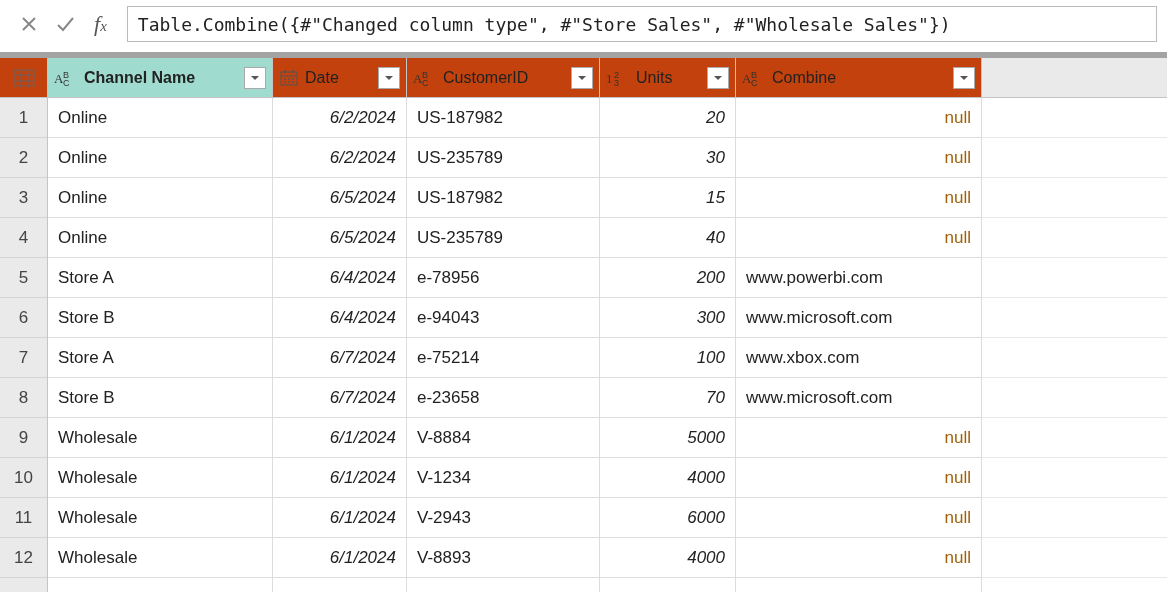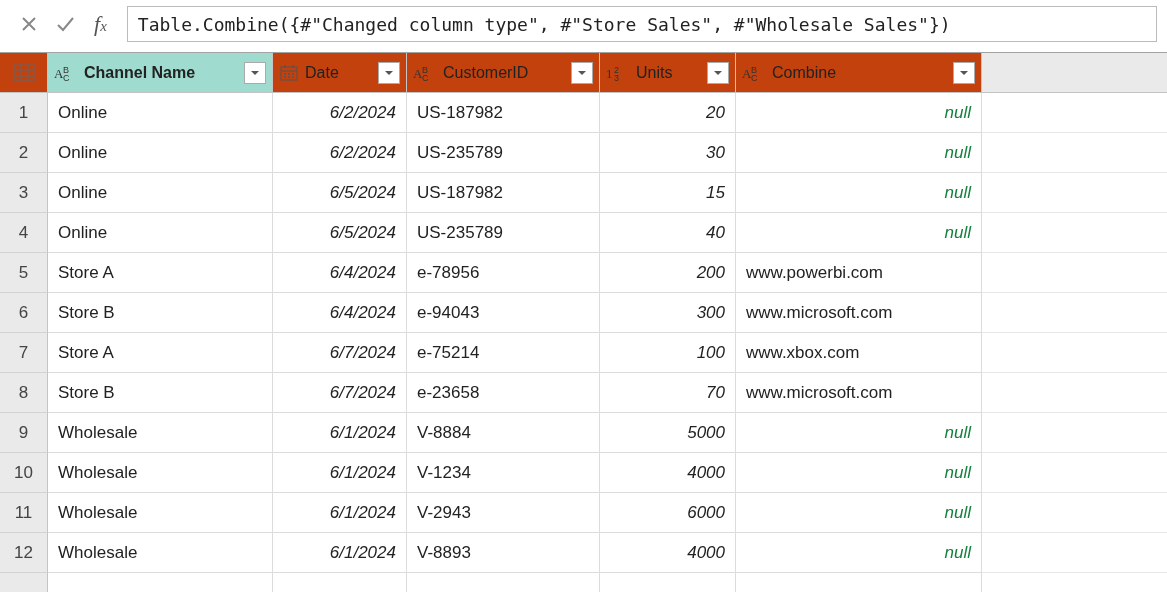--- a/index.html
+++ b/index.html
@@ -8,21 +8,21 @@
       background: #fff;
       font-size: 15px;
       color: #222;
       width: 1167px;
     }
     .formula-row {
       display: flex;
       align-items: center;
       padding: 6px 10px 10px 18px;
       gap: 14px;
-      border-bottom: 1px solid #a3a3a3;
+      border-bottom: 6px solid #a3a3a3;
     }
     .formula-btn {
       width: 22px;
       height: 22px;
       display: flex;
       align-items: center;
       justify-content: center;
       color: #777;
       stroke: #777;
     }
@@ -102,21 +102,21 @@
     }
     .rownum {
       background: #eaeaea;
       justify-content: center;
       border-right: 1px solid #c4c4c4;
       border-bottom: 1px solid #d3d3d3;
       color: #444;
     }
     .cell.right { justify-content: flex-end; }
     .cell.italic { font-style: italic; }
-    .cell.null { font-style: italic; color: #15803d; justify-content: flex-end; }
+    .cell.null { color: #a16207; justify-content: flex-end; }
     .hdr-blank {
       background: #eaeaea;
       border-bottom: 1px solid #c4c4c4;
     }
     .cell-blank {
       border-bottom: 1px solid #e8e8e8;
     }
     svg { display: block; }
   </style>
 </head>

